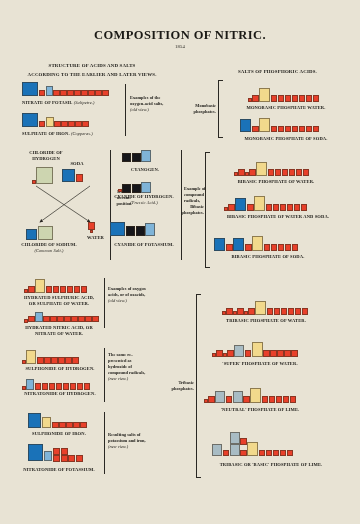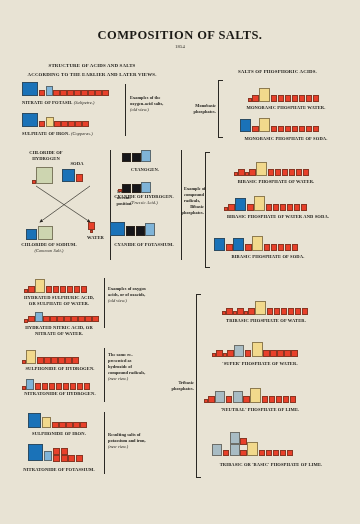--- a/index.html
+++ b/index.html
@@ -105,21 +105,21 @@
     border: 0.5px solid rgba(60,45,30,0.55);
   }
   
   .arrows { position: absolute; }
 </style>
 </head>
 <body>
 
 <div id="page" style="background: rgb(232, 227, 212);">
 
-  <div id="main-title">COMPOSITION OF SALTS.</div>
+  <div id="main-title">COMPOSITION OF NITRIC.</div>
   <div id="main-year">1854</div>
 
   <div class="sec-head" style="left:12px; top:62px; width:160px;">STRUCTURE OF ACIDS AND SALTS</div>
   <div class="sec-head" style="left:8px; top:71px; width:168px;">ACCORDING TO THE EARLIER AND LATER VIEWS.</div>
   <div class="sec-head" style="left:200px; top:68px; width:155px;">SALTS OF PHOSPHORIC ACIDS.</div>
 
   <div class="rule-v" style="left:125px; top:84px; height:52px;"></div>
   <div class="anno" style="left:130px; top:95px; width:34px;">
     <span>Examples of the oxygen-acid salts,</span>
     <span class="italic">(old view.)</span>

